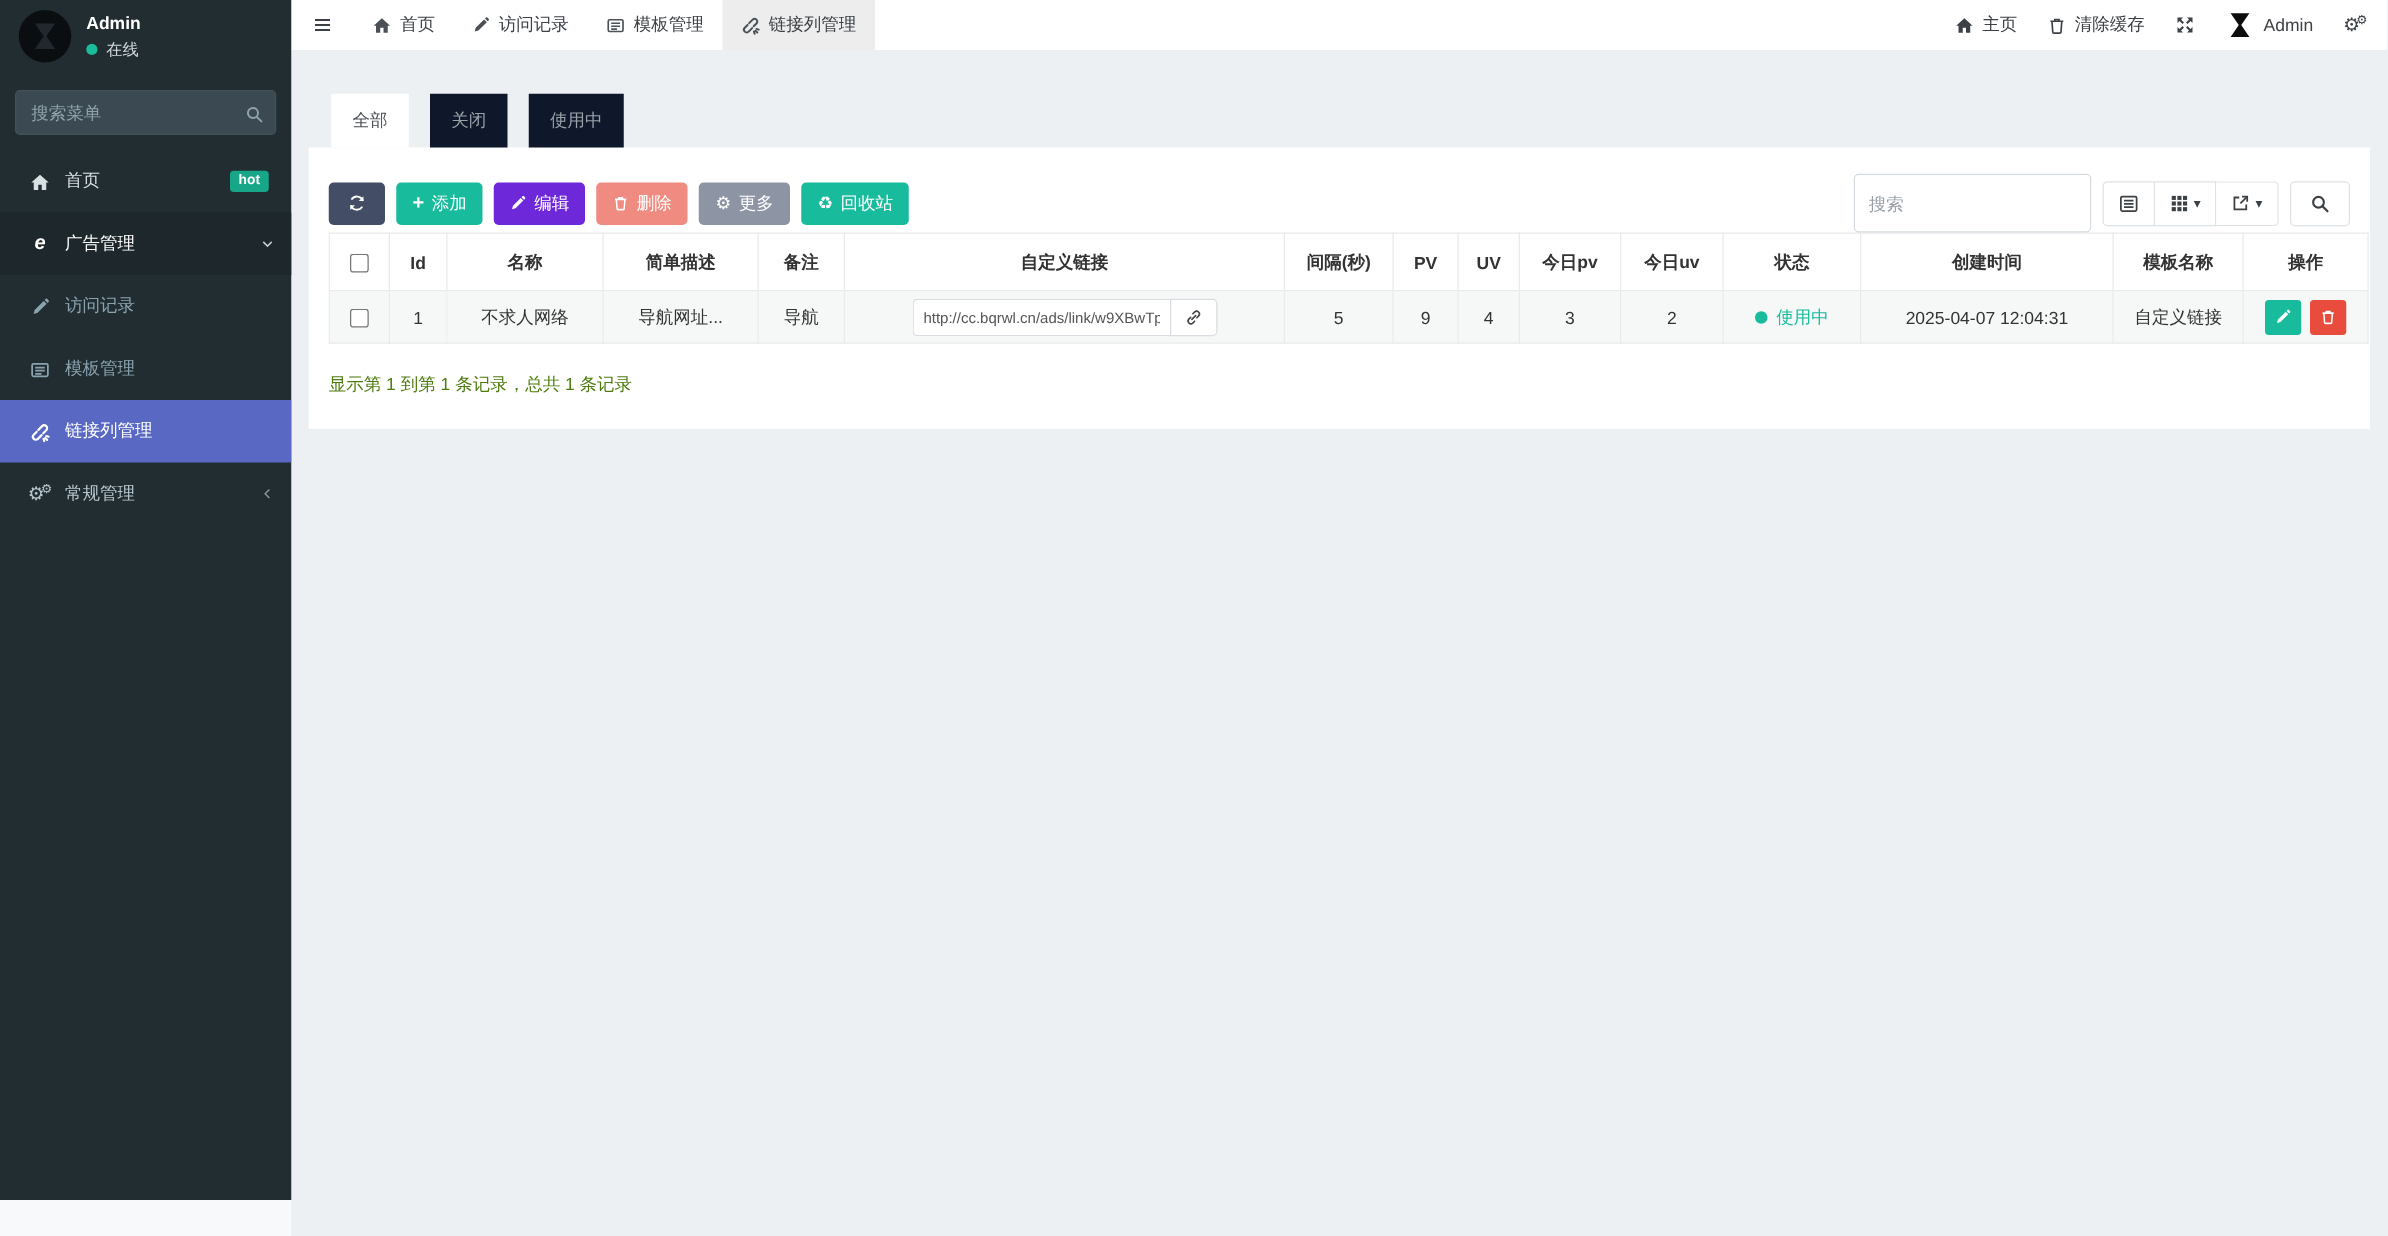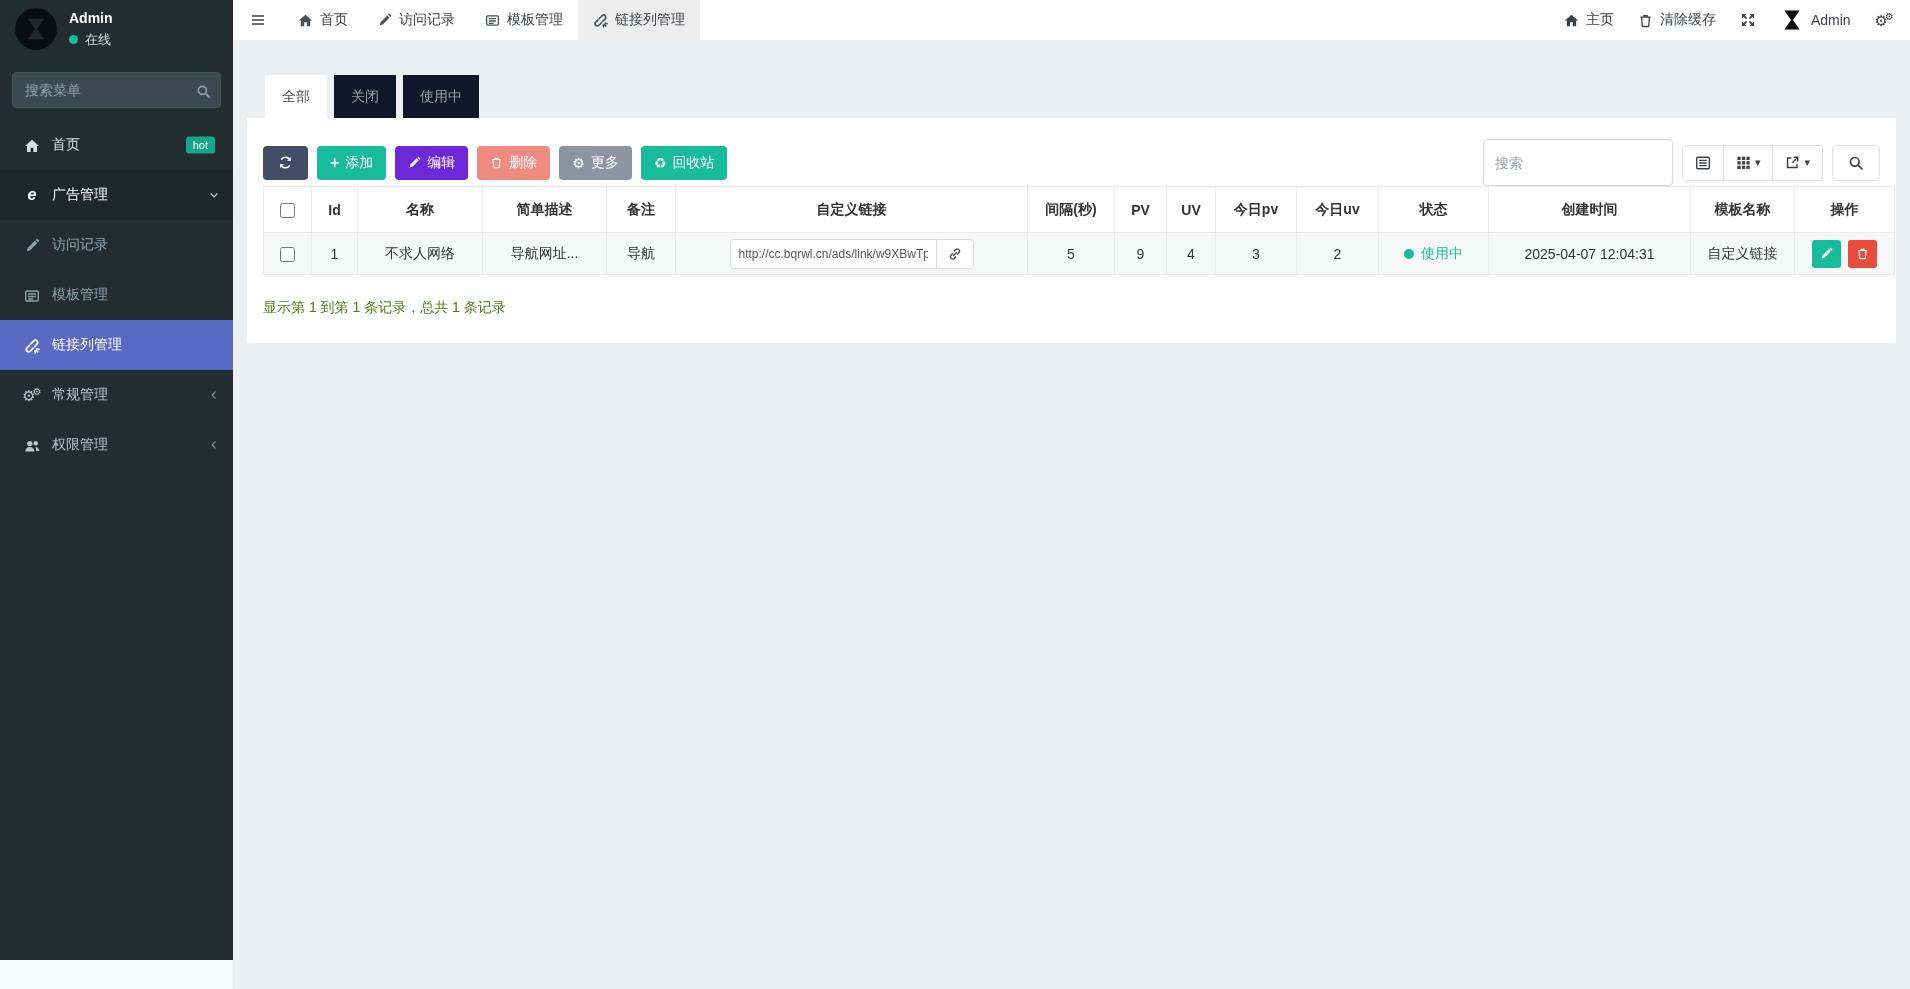--- a/index.html
+++ b/index.html
@@ -22,40 +22,40 @@
   .sb-search input{width:100%;box-sizing:border-box;height:36px;background:#3b4a52;border:1px solid #435159;border-radius:4px;color:#cfd8dc;padding:0 32px 0 12px;font-size:14px;font-family:inherit;outline:none}
   .sb-search input::placeholder{color:#8fa3ad}
   .sb-search .sicon{position:absolute;right:10px;top:10px;color:#8fa3ad}
   .menu{margin-top:12px}
   .m-item{height:50px;display:flex;align-items:center;padding:0 14px 0 22px;color:#b8c7ce;font-size:14px;position:relative;cursor:pointer}
   .m-item .mic{width:20px;margin-right:10px;text-align:center;flex:none}
   .m-item.bright{color:#d9e0e4}
   .m-item.m-open{background:#1d272c;color:#fff}
   .m-item.m-child{color:#8aa4af}
   .m-item.m-active{background:#5868c3;color:#fff}
-  .badge-hot{position:absolute;right:18px;top:50%;transform:translateY(-50%);background:#18a689;color:#fff;font-size:11px;line-height:1;padding:3px 7px;border-radius:3px;font-weight:normal}
+  .badge-hot{position:absolute;right:18px;top:50%;transform:translateY(-50%);background:#18a689;color:#fff;font-size:11px;line-height:1;padding:3px 7px;border-radius:3px;font-weight:bold}
   .chev{position:absolute;right:13px;color:#87969e;display:flex;align-items:center}
   .m-open .chev{color:#c2cdd3}
   .e-icon{font-style:italic;font-weight:bold;font-size:16px;line-height:1}
   .cogs-icon{white-space:nowrap;font-family:"DejaVu Sans",sans-serif;line-height:1}
   .cogs-icon .g1{font-size:15px}
   .cogs-icon .g2{font-size:10px;margin-left:-3px;vertical-align:6px}
   
   .main{margin-left:233px}
   .navbar{height:40px;background:#fff;display:flex;align-items:stretch}
   .hamburger{display:flex;align-items:center;padding:0 17px;color:#3a4045;cursor:pointer}
   .ttab{display:flex;align-items:center;gap:7px;padding:0 15px;color:#3c4146;font-size:14px;cursor:pointer}
   .ttab .ic{color:#4a5055}
   .ttab.active{background:#ededee}
   .nav-right{margin-left:auto;display:flex;align-items:flex-end;padding-right:4px}
   .nr-item{display:flex;align-items:center;gap:7px;padding:0 12px;height:40px;color:#3c4146;font-size:14px;cursor:pointer}
   .nr-avatar{color:#0b0d0f;display:flex;align-items:center}
   
   .content{padding:0 14px}
-  .ftabs{display:flex;gap:7px;margin-top:35px;padding-left:18px}
+  .ftabs{display:flex;gap:17px;margin-top:35px;padding-left:18px}
   .ftab{padding:0 17px;height:43px;display:flex;align-items:center;background:#0f172a;color:#9aa2a8;font-size:14px;cursor:pointer}
   .ftab.active{background:#fff;color:#4a4f54}
   .panel{background:#fff;padding:21px 16px 26px}
   .toolbar{display:flex;align-items:center}
   .btn{height:34px;border:none;border-radius:4px;color:#fff;font-size:14px;display:inline-flex;align-items:center;gap:6px;padding:0 13px;margin-right:9px;font-family:inherit;cursor:pointer}
   .btn .ic{color:#fff}
   .btn-refresh{background:#444d66;padding:0 15px}
   .btn-add{background:#18bc9c}
   .btn-edit{background:#6d28d9}
   .btn-del{background:#ef8b80}
@@ -172,36 +172,20 @@
     <div class="m-item">
       <span class="mic cogs-icon"><span class="g1">⚙</span><span class="g2">⚙</span></span>
       <span>常规管理</span>
       <span class="chev">
           <svg class="ic" width="12" height="12" viewBox="0 0 16 16">
             <path fill="none" stroke="currentColor" stroke-width="1.6" d="M10 3.5L5.5 8l4.5 4.5"></path>
           </svg>
         </span>
     </div>
 
-    <div class="m-item">
-      <span class="mic"><svg class="ic" width="16" height="16" viewBox="0 0 16 16">
-            <g fill="currentColor">
-              <circle cx="5.8" cy="5.6" r="2.7"></circle>
-              <path d="M1.2 13.6c0-2.5 2-4.5 4.6-4.5s4.6 2 4.6 4.5z"></path>
-              <circle cx="11.8" cy="5.2" r="2.2"></circle>
-              <path d="M11.4 9c2.2 0 3.9 1.8 3.9 4.1h-3.1c0-1.6-.3-3.1-.8-4.1z"></path>
-            </g>
-          </svg></span>
-      <span>权限管理</span>
-      <span class="chev">
-          <svg class="ic" width="12" height="12" viewBox="0 0 16 16">
-            <path fill="none" stroke="currentColor" stroke-width="1.6" d="M10 3.5L5.5 8l4.5 4.5"></path>
-          </svg>
-        </span>
-    </div>
   </div>
 </div>
 <div class="sb-bottom"></div>
 
 <div class="main">
 
   <div class="navbar">
     <div class="hamburger">
       <svg class="ic" width="16" height="16" viewBox="0 0 16 16">
           <g stroke="currentColor" stroke-width="1.7">

